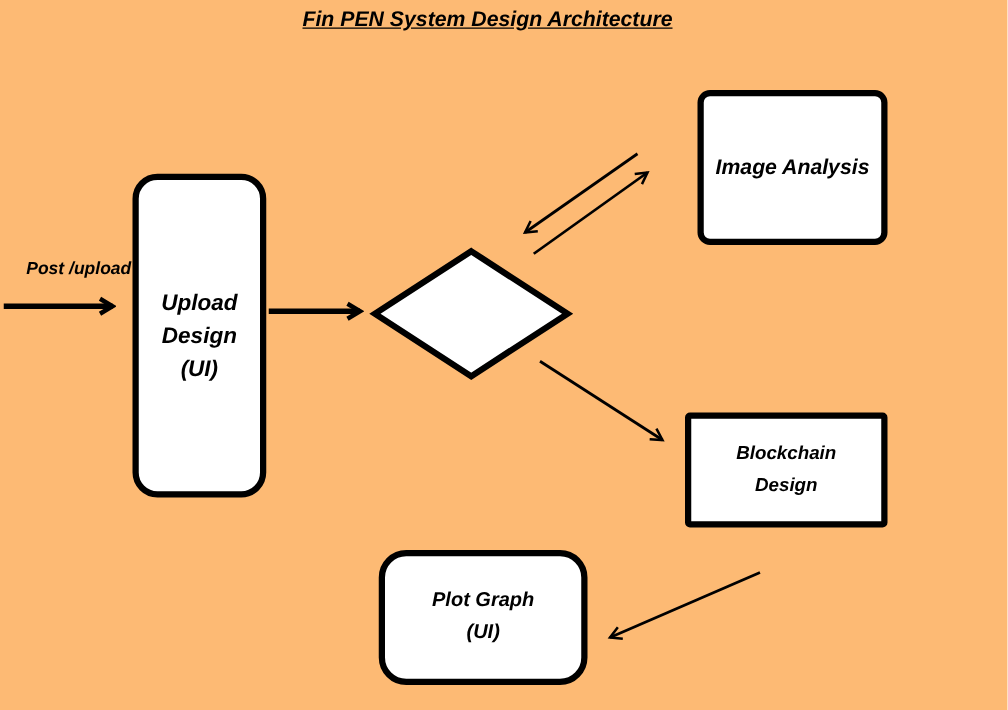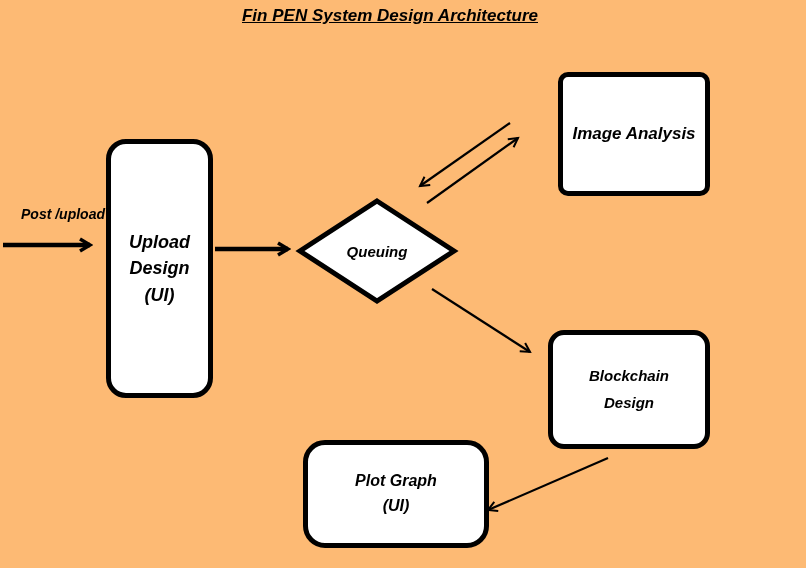--- a/index.html
+++ b/index.html
@@ -63,32 +63,32 @@
     width: 152px;
     height: 124px;
     border-radius: 10px;
     font-size: 17px;
     margin-top: 20px;
   }
   .node-blockchain {
     left: 548px;
     top: 330px;
     width: 162px;
-    height: 119px;
-    border-radius: 16px;
+    height: 92px;
+    border-radius: 4px;
     font-size: 15px;
     line-height: 1.75;
   }
   .node-blockchain .line-smart-contract {
     margin-top: 3px;
   }
   .node-plot-graph {
     left: 303px;
     top: 440px;
-    width: 186px;
+    width: 167px;
     height: 108px;
     border-radius: 22px;
     font-size: 16px;
     line-height: 1.55;
   }
   .diamond-label {
     position: absolute;
     left: 299px;
     top: 200px;
     width: 156px;
@@ -145,21 +145,20 @@
   <div class="diagram-title">Fin PEN System Design Architecture</div>
 
   <div class="edge-label">Post /upload</div>
 
   <div class="node node-upload-image">
     <div>Upload</div>
     <div>Design</div>
     <div>(UI)</div>
   </div>
 
-  <div class="diamond-label">Queuing</div>
 
   <div class="node node-image-analysis">
     <div>Image Analysis</div>
   </div>
 
   <div class="node node-blockchain">
     <div>Blockchain</div>
     <div>Design</div>
   </div>
 

